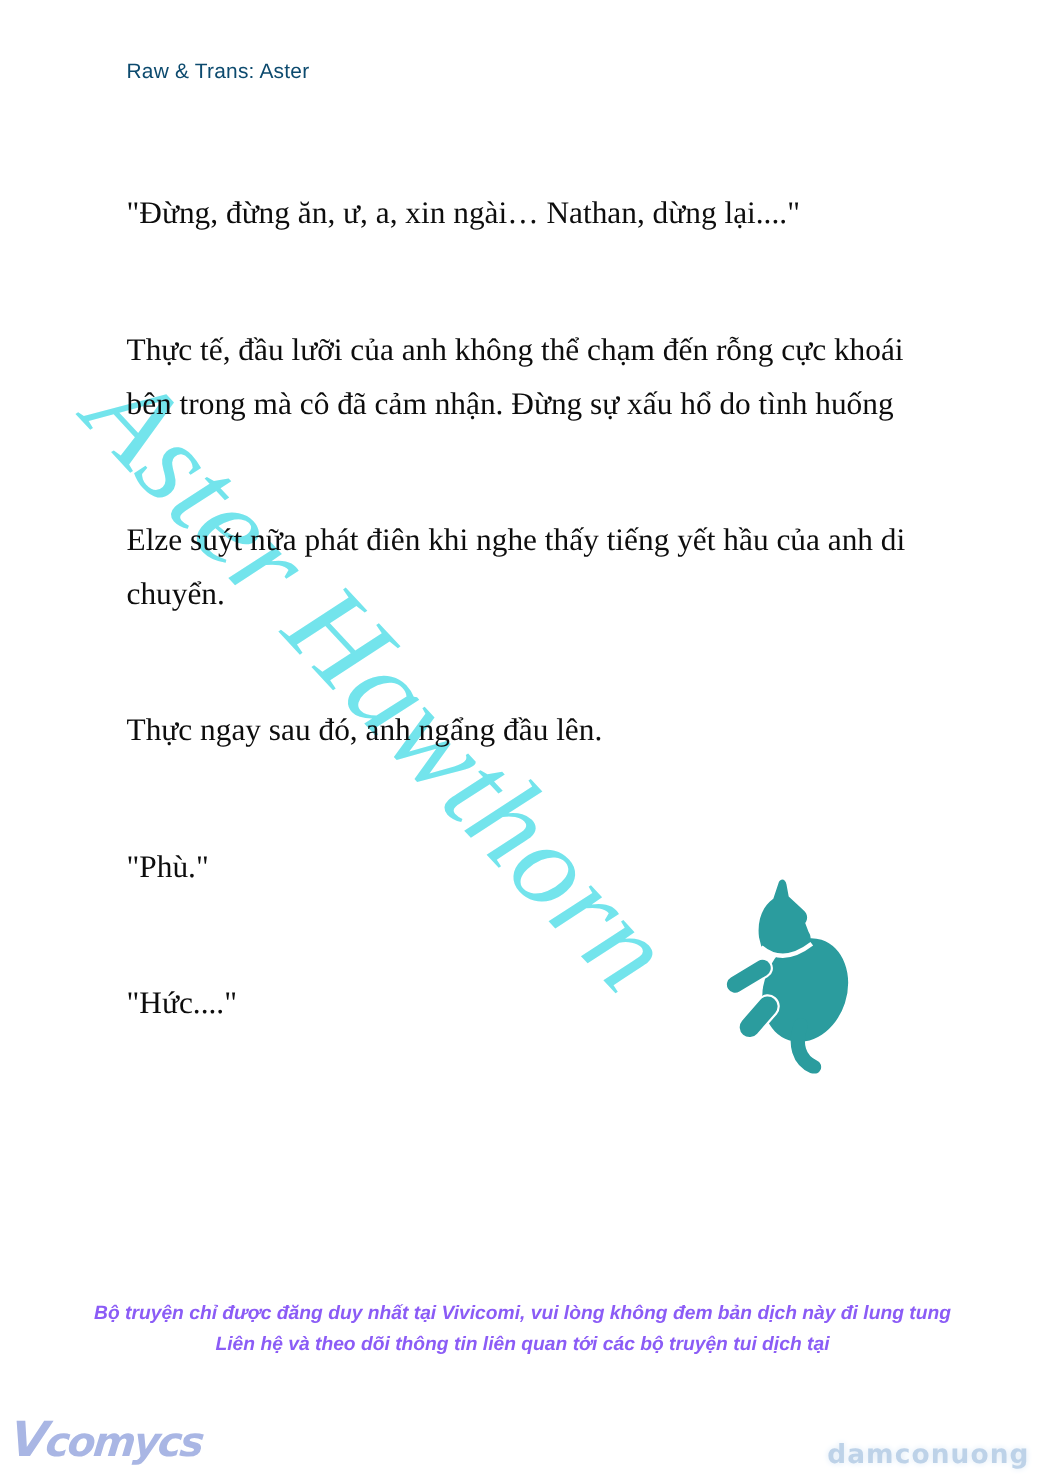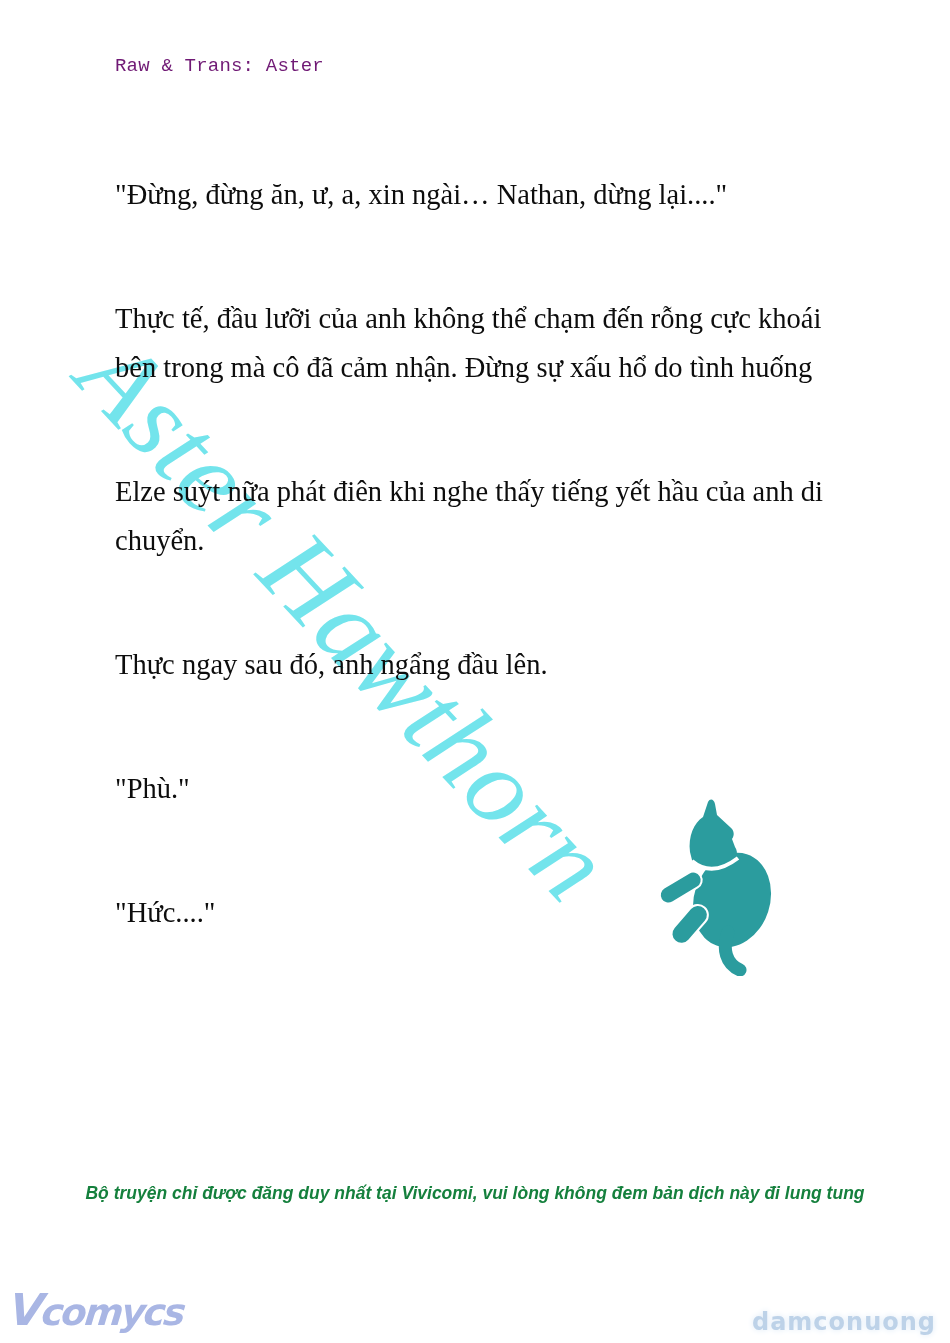--- a/index.html
+++ b/index.html
@@ -7,22 +7,22 @@
   html,body { background:#ffffff; }
   .page {
     position:relative;
     width:950px; height:1343px;
     background:#ffffff;
     overflow:hidden;
     font-family:"Liberation Serif","DejaVu Serif",serif;
   }
   .credit {
     position:absolute; left:115px; top:55px;
-    font-family:Liberation Mono, monospace;
-    font-size:19px; color:#701a75; letter-spacing:.2px;
+    font-family:Liberation Sans, sans-serif;
+    font-size:19px; color:#0c4a6e; letter-spacing:.2px;
     z-index:2;
   }
   .watermark {
     position:absolute; left:140px; top:318px;
     font-family:"Liberation Serif","DejaVu Serif",serif;
     font-style:italic;
     font-size:110px; line-height:1;
     white-space:nowrap;
     transform:rotate(47deg);
     transform-origin:0 0;
@@ -115,21 +115,22 @@
       <div class="line">Thực ngay sau đó, anh ngẩng đầu lên.</div>
     </div>
     <div class="para">
       <div class="line">"Phù."</div>
     </div>
     <div class="para">
       <div class="line">"Hức...."</div>
     </div>
   </div>
 
-  <div class="footer" style="color: #15803d;">
+  <div class="footer" style="color: #8b5cf6;">
     <div>Bộ truyện chỉ được đăng duy nhất tại Vivicomi, vui lòng không đem bản dịch này đi lung tung</div>
+    <div>Liên hệ và theo dõi thông tin liên quan tới các bộ truyện tui dịch tại</div>
   </div>
 
   <div class="vcomycs" style="color: rgb(169, 182, 228);">Vcomycs</div>
 
   <div class="damconuong" style="color: rgb(189, 210, 232);">damconuong</div>
 
 </div>
 
 </body></html>

